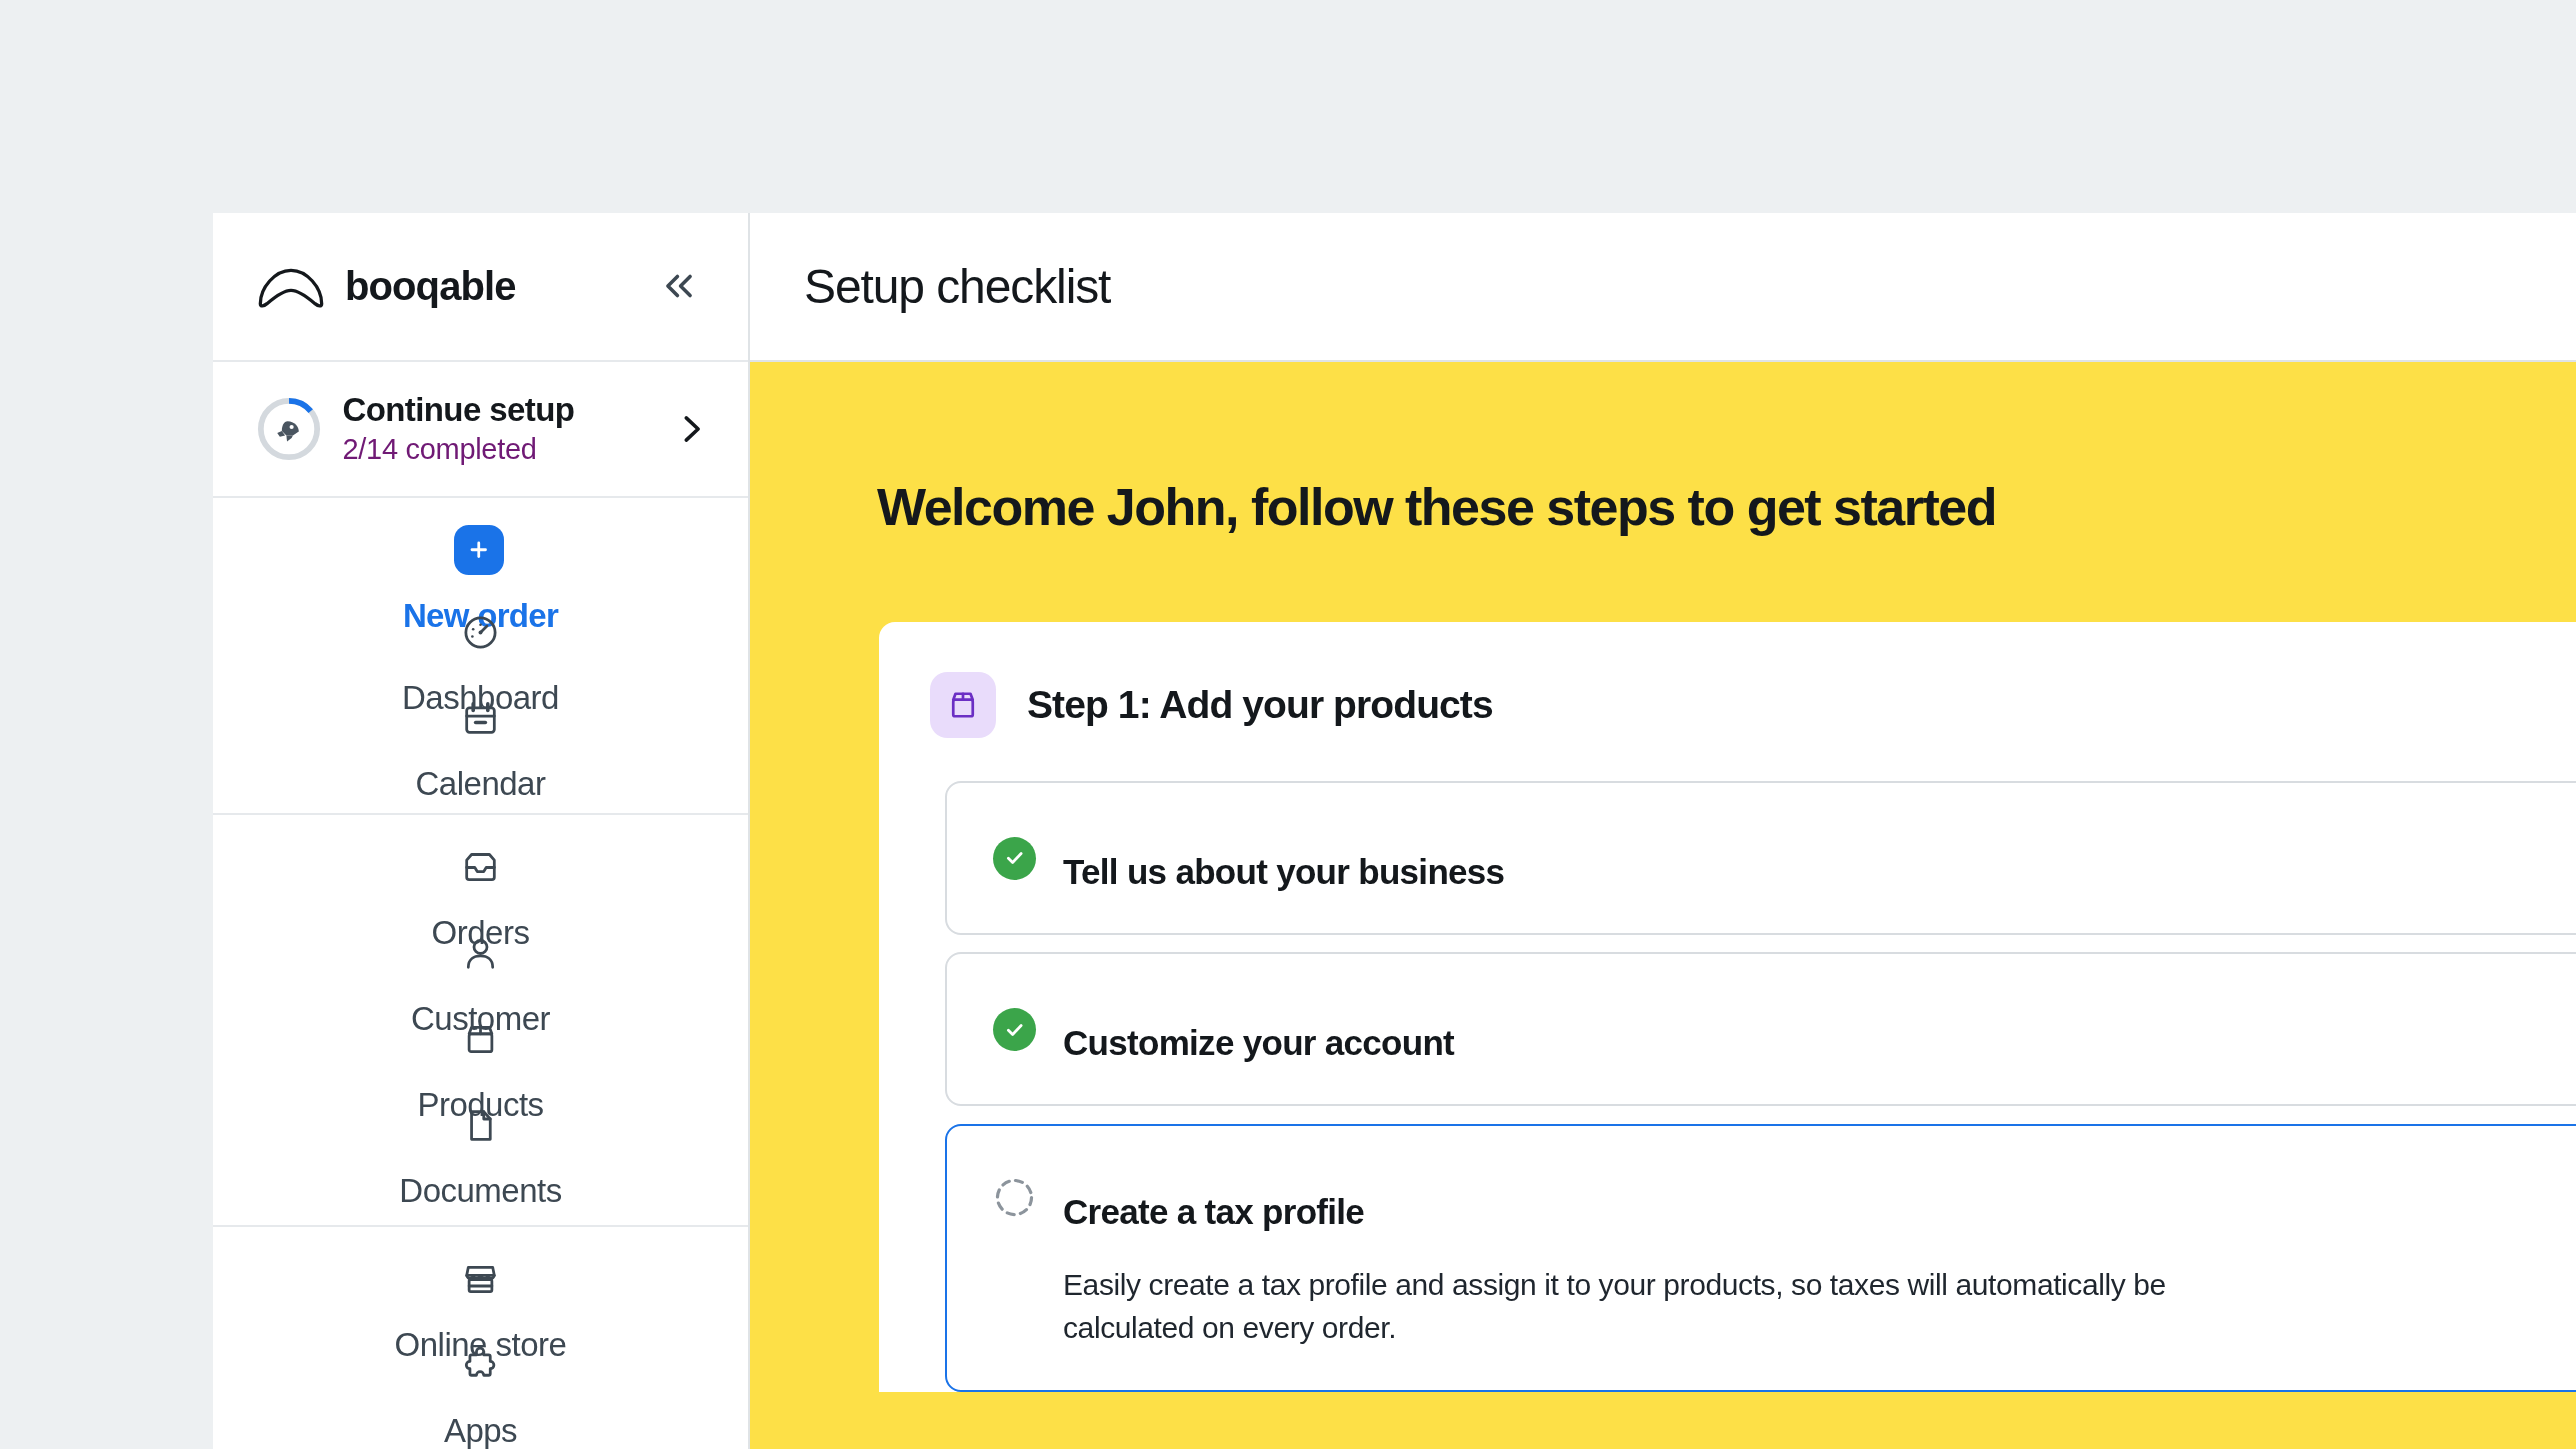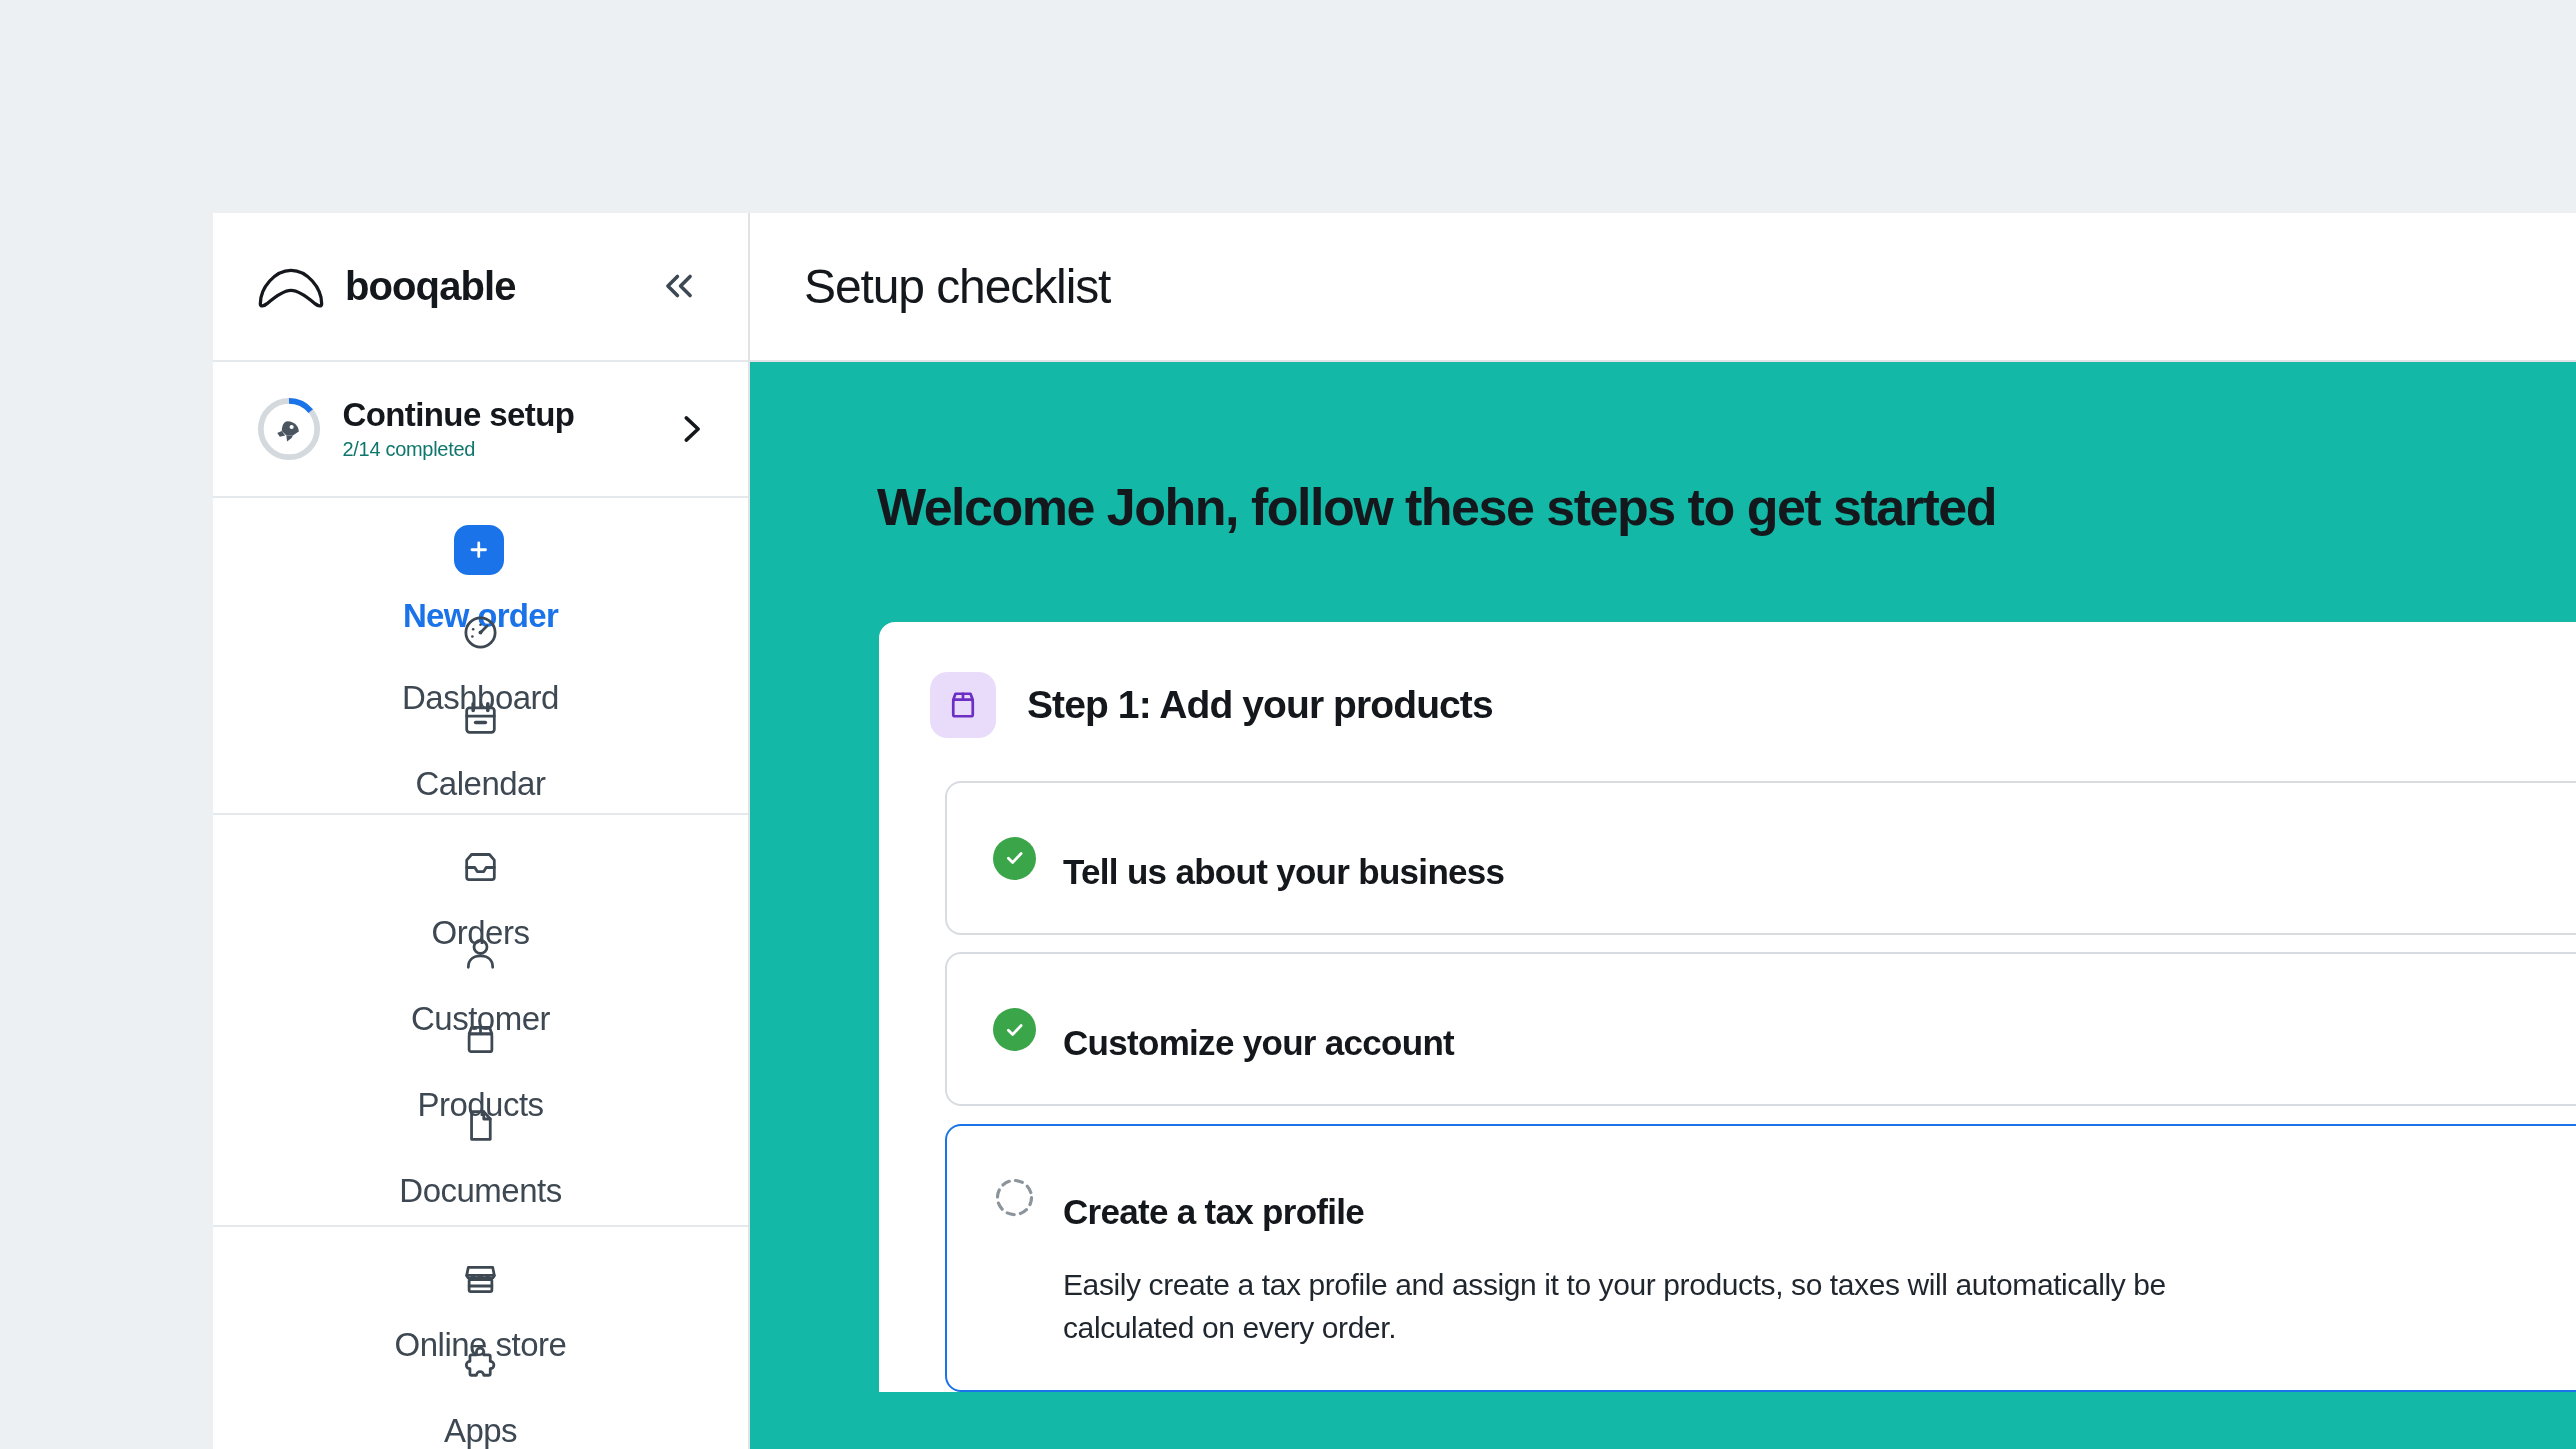--- a/index.html
+++ b/index.html
@@ -86,22 +86,22 @@
 
   .setup-title {
     font-size: 33px;
     font-weight: 700;
     color: #14181c;
     letter-spacing: -0.6px;
     line-height: 1.08;
   }
 
   .setup-sub {
-    font-size: 20px;
-    color: #0f766e;
+    font-size: 29px;
+    color: #701a75;
     margin-top: 6px;
     letter-spacing: -0.3px;
   }
 
   .setup-chev { width: 38px; height: 38px; flex: 0 0 38px; }
 
   
   .nav-group {
     padding: 27px 0 29.5px;
     border-bottom: 2.7px solid #e6e9ec;
@@ -146,21 +146,21 @@
     font-weight: 700;
     letter-spacing: -0.7px;
   }
 
   
   .main {
     flex: 1;
     display: flex;
     flex-direction: column;
     min-width: 0;
-    background: #14b8a6;
+    background: #fde047;
   }
 
   .topbar {
     height: 149px;
     flex: 0 0 149px;
     background: #ffffff;
     border-bottom: 2.7px solid #dfe3e6;
     display: flex;
     align-items: center;
     padding-left: 54px;

